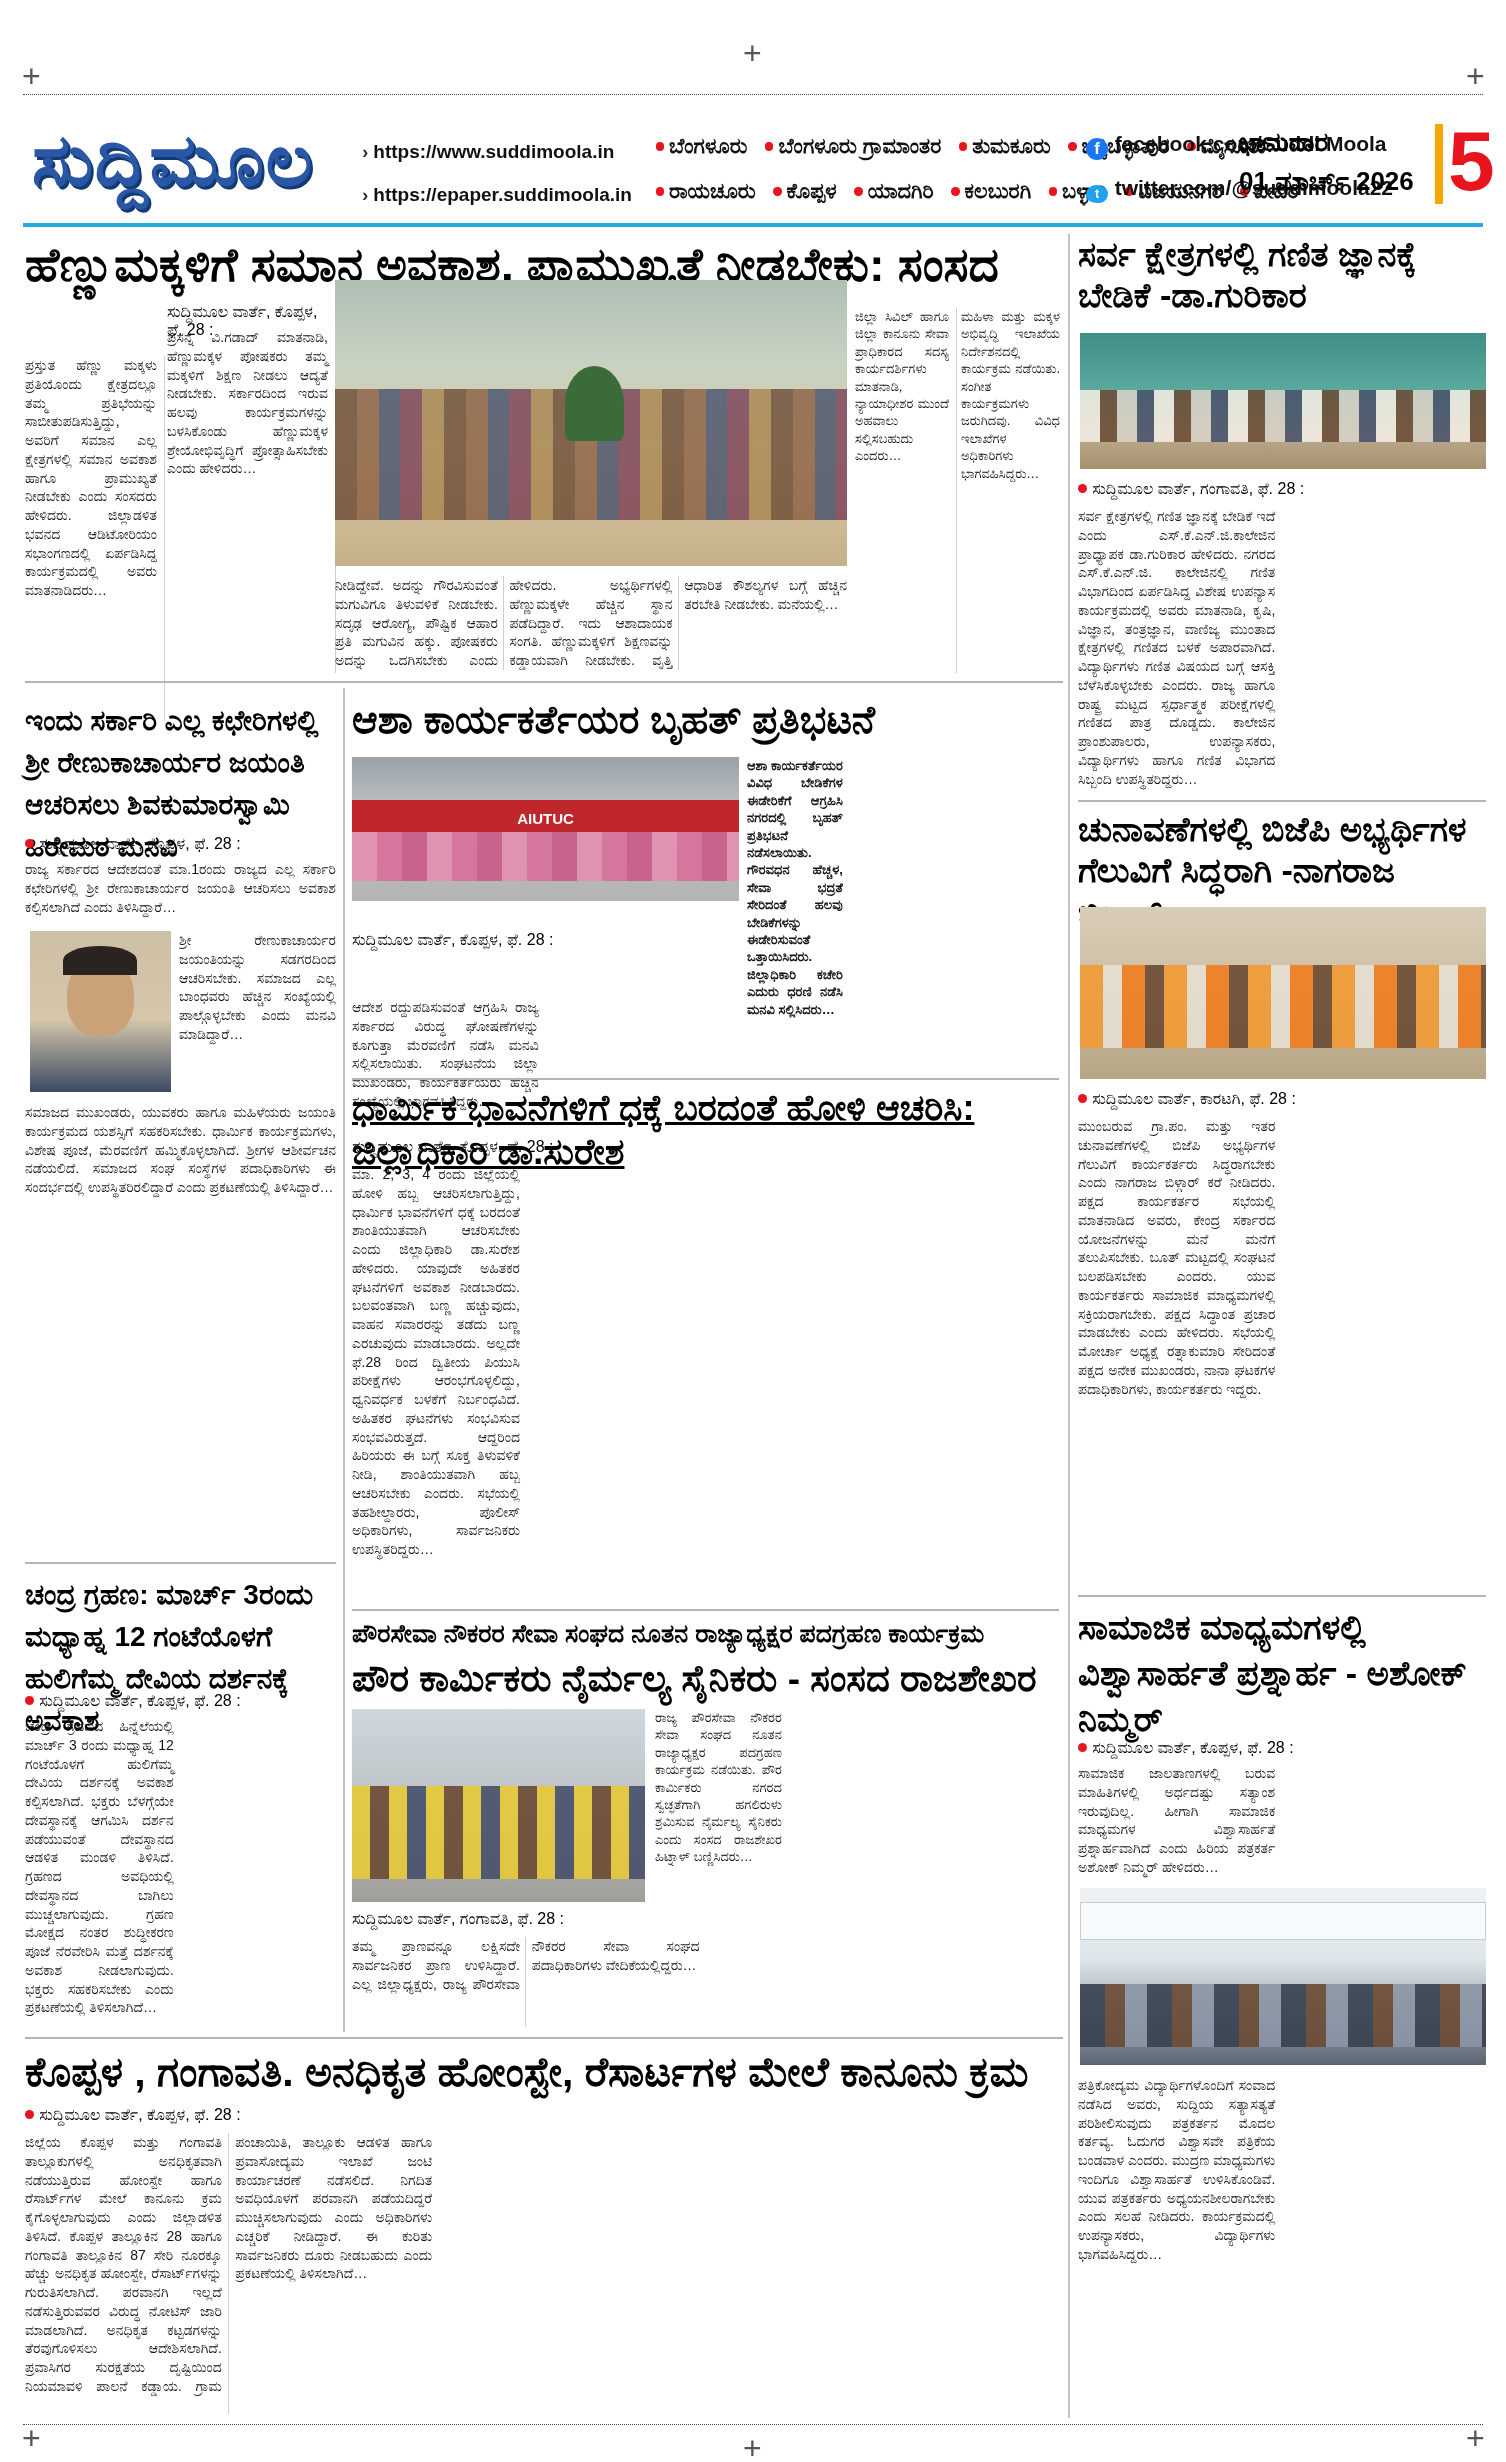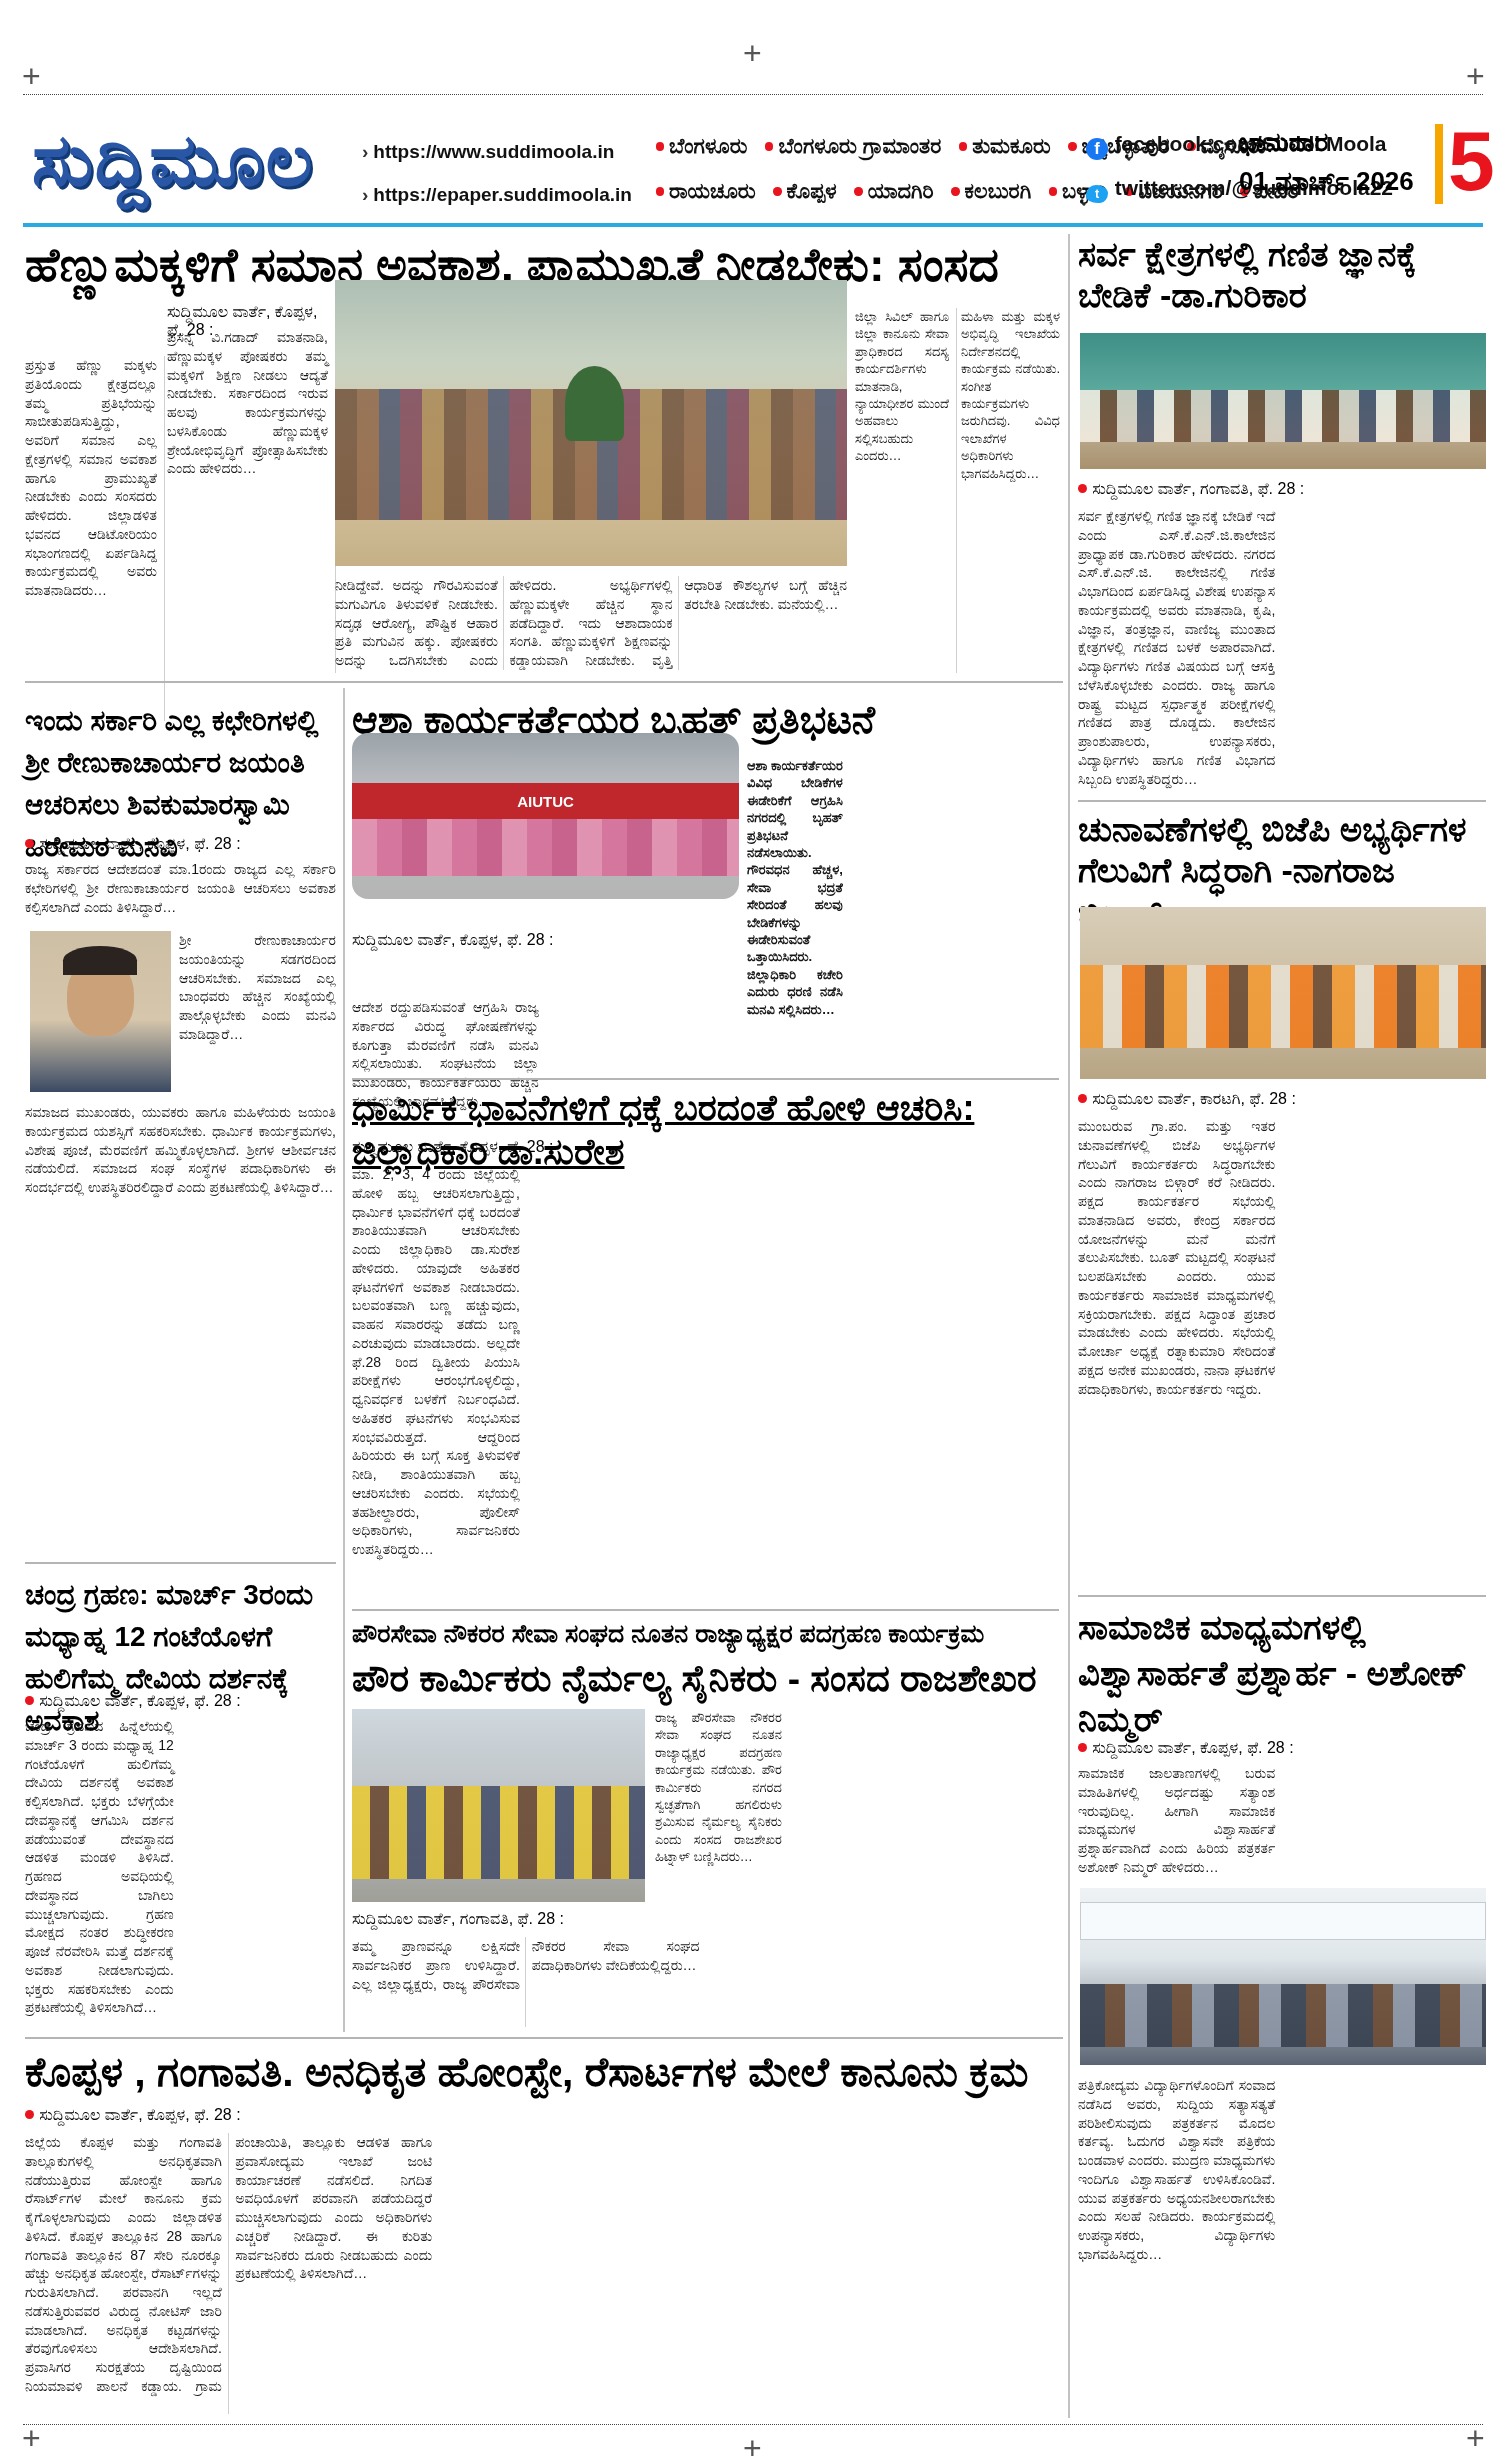--- a/index.html
+++ b/index.html
@@ -130,21 +130,21 @@
   <div class="abs bt" style="left:25px;top:1103px;width:311px;height:452px;overflow:hidden;">ಸಮಾಜದ ಮುಖಂಡರು, ಯುವಕರು ಹಾಗೂ ಮಹಿಳೆಯರು ಜಯಂತಿ ಕಾರ್ಯಕ್ರಮದ ಯಶಸ್ಸಿಗೆ ಸಹಕರಿಸಬೇಕು. ಧಾರ್ಮಿಕ ಕಾರ್ಯಕ್ರಮಗಳು, ವಿಶೇಷ ಪೂಜೆ, ಮೆರವಣಿಗೆ ಹಮ್ಮಿಕೊಳ್ಳಲಾಗಿದೆ. ಶ್ರೀಗಳ ಆಶೀರ್ವಚನ ನಡೆಯಲಿದೆ. ಸಮಾಜದ ಸಂಘ ಸಂಸ್ಥೆಗಳ ಪದಾಧಿಕಾರಿಗಳು ಈ ಸಂದರ್ಭದಲ್ಲಿ ಉಪಸ್ಥಿತರಿರಲಿದ್ದಾರೆ ಎಂದು ಪ್ರಕಟಣೆಯಲ್ಲಿ ತಿಳಿಸಿದ್ದಾರೆ…</div>
 
   <div class="abs grayrule" style="left:25px;top:1562px;width:311px;height:1.7px;"></div>
 
   <div class="abs hl" style="left:25px;top:1574px;width:311px;font-size:28px;line-height:1.5;">ಚಂದ್ರ ಗ್ರಹಣ: ಮಾರ್ಚ್ 3ರಂದು ಮಧ್ಯಾಹ್ನ 12 ಗಂಟೆಯೊಳಗೆ ಹುಲಿಗೆಮ್ಮ ದೇವಿಯ ದರ್ಶನಕ್ಕೆ ಅವಕಾಶ</div>
   <div class="abs byline" style="left:25px;top:1692px;"><span class="mark"></span><span>ಸುದ್ದಿಮೂಲ ವಾರ್ತೆ, ಕೊಪ್ಪಳ, ಫೆ. 28 :</span></div>
   <div class="abs bt cols2" style="left:25px;top:1717px;width:311px;height:308px;overflow:hidden;">ಚಂದ್ರ ಗ್ರಹಣದ ಹಿನ್ನೆಲೆಯಲ್ಲಿ ಮಾರ್ಚ್ 3 ರಂದು ಮಧ್ಯಾಹ್ನ 12 ಗಂಟೆಯೊಳಗೆ ಹುಲಿಗೆಮ್ಮ ದೇವಿಯ ದರ್ಶನಕ್ಕೆ ಅವಕಾಶ ಕಲ್ಪಿಸಲಾಗಿದೆ. ಭಕ್ತರು ಬೆಳಗ್ಗೆಯೇ ದೇವಸ್ಥಾನಕ್ಕೆ ಆಗಮಿಸಿ ದರ್ಶನ ಪಡೆಯುವಂತೆ ದೇವಸ್ಥಾನದ ಆಡಳಿತ ಮಂಡಳಿ ತಿಳಿಸಿದೆ. ಗ್ರಹಣದ ಅವಧಿಯಲ್ಲಿ ದೇವಸ್ಥಾನದ ಬಾಗಿಲು ಮುಚ್ಚಲಾಗುವುದು. ಗ್ರಹಣ ಮೋಕ್ಷದ ನಂತರ ಶುದ್ಧೀಕರಣ ಪೂಜೆ ನೆರವೇರಿಸಿ ಮತ್ತೆ ದರ್ಶನಕ್ಕೆ ಅವಕಾಶ ನೀಡಲಾಗುವುದು. ಭಕ್ತರು ಸಹಕರಿಸಬೇಕು ಎಂದು ಪ್ರಕಟಣೆಯಲ್ಲಿ ತಿಳಿಸಲಾಗಿದೆ…</div>
 
   <div class="abs hl" style="left:352px;top:696px;width:707px;font-size:39px;">ಆಶಾ ಕಾರ್ಯಕರ್ತೆಯರ ಬೃಹತ್ ಪ್ರತಿಭಟನೆ</div>
 
-  <div class="abs photo" style="left:352px;top:733px;width:387px;height:166px;background:linear-gradient(180deg,#9aa2a8 0%,#b8bcc0 30%,#b5b5b5 100%);border-radius:16px;">
+  <div class="abs photo" style="left:352px;top:757px;width:387px;height:144px;background:linear-gradient(180deg,#9aa2a8 0%,#b8bcc0 30%,#b5b5b5 100%);">
     <div class="band" style="top:30%;height:22%;background:#c0272d;color:#fff;font-weight:bold;font-size:15px;text-align:center;line-height:37px;"><span>AIUTUC</span></div>
     <div class="band" style="top:52%;height:34%;opacity:.9;background:repeating-linear-gradient(90deg,#e58fb0 0 25px,#d86f9a 25px 50px,#c95a88 50px 75px);"></div>
   </div>
   <div class="abs bt bt-sm cols3" style="left:747px;top:757px;width:311px;height:315px;overflow:hidden;font-weight:bold;">ಆಶಾ ಕಾರ್ಯಕರ್ತೆಯರ ವಿವಿಧ ಬೇಡಿಕೆಗಳ ಈಡೇರಿಕೆಗೆ ಆಗ್ರಹಿಸಿ ನಗರದಲ್ಲಿ ಬೃಹತ್ ಪ್ರತಿಭಟನೆ ನಡೆಸಲಾಯಿತು. ಗೌರವಧನ ಹೆಚ್ಚಳ, ಸೇವಾ ಭದ್ರತೆ ಸೇರಿದಂತೆ ಹಲವು ಬೇಡಿಕೆಗಳನ್ನು ಈಡೇರಿಸುವಂತೆ ಒತ್ತಾಯಿಸಿದರು. ಜಿಲ್ಲಾಧಿಕಾರಿ ಕಚೇರಿ ಎದುರು ಧರಣಿ ನಡೆಸಿ ಮನವಿ ಸಲ್ಲಿಸಿದರು…</div>
   <div class="abs byline" style="left:352px;top:931px;"><span>ಸುದ್ದಿಮೂಲ ವಾರ್ತೆ, ಕೊಪ್ಪಳ, ಫೆ. 28 :</span></div>
   <div class="abs bt cols2" style="left:352px;top:956px;width:387px;height:116px;overflow:hidden;margin-top:42px;">ಆದೇಶ ರದ್ದುಪಡಿಸುವಂತೆ ಆಗ್ರಹಿಸಿ ರಾಜ್ಯ ಸರ್ಕಾರದ ವಿರುದ್ಧ ಘೋಷಣೆಗಳನ್ನು ಕೂಗುತ್ತಾ ಮೆರವಣಿಗೆ ನಡೆಸಿ ಮನವಿ ಸಲ್ಲಿಸಲಾಯಿತು. ಸಂಘಟನೆಯ ಜಿಲ್ಲಾ ಮುಖಂಡರು, ಕಾರ್ಯಕರ್ತೆಯರು ಹೆಚ್ಚಿನ ಸಂಖ್ಯೆಯಲ್ಲಿ ಭಾಗವಹಿಸಿದ್ದರು…</div>
 
   <div class="abs grayrule" style="left:352px;top:1078px;width:707px;height:1.7px;"></div>
 
   <div class="abs hl" style="left:352px;top:1086px;width:707px;font-size:36px;text-decoration:underline;">ಧಾರ್ಮಿಕ ಭಾವನೆಗಳಿಗೆ ಧಕ್ಕೆ ಬರದಂತೆ ಹೋಳಿ ಆಚರಿಸಿ: ಜಿಲ್ಲಾಧಿಕಾರಿ ಡಾ.ಸುರೇಶ</div>

